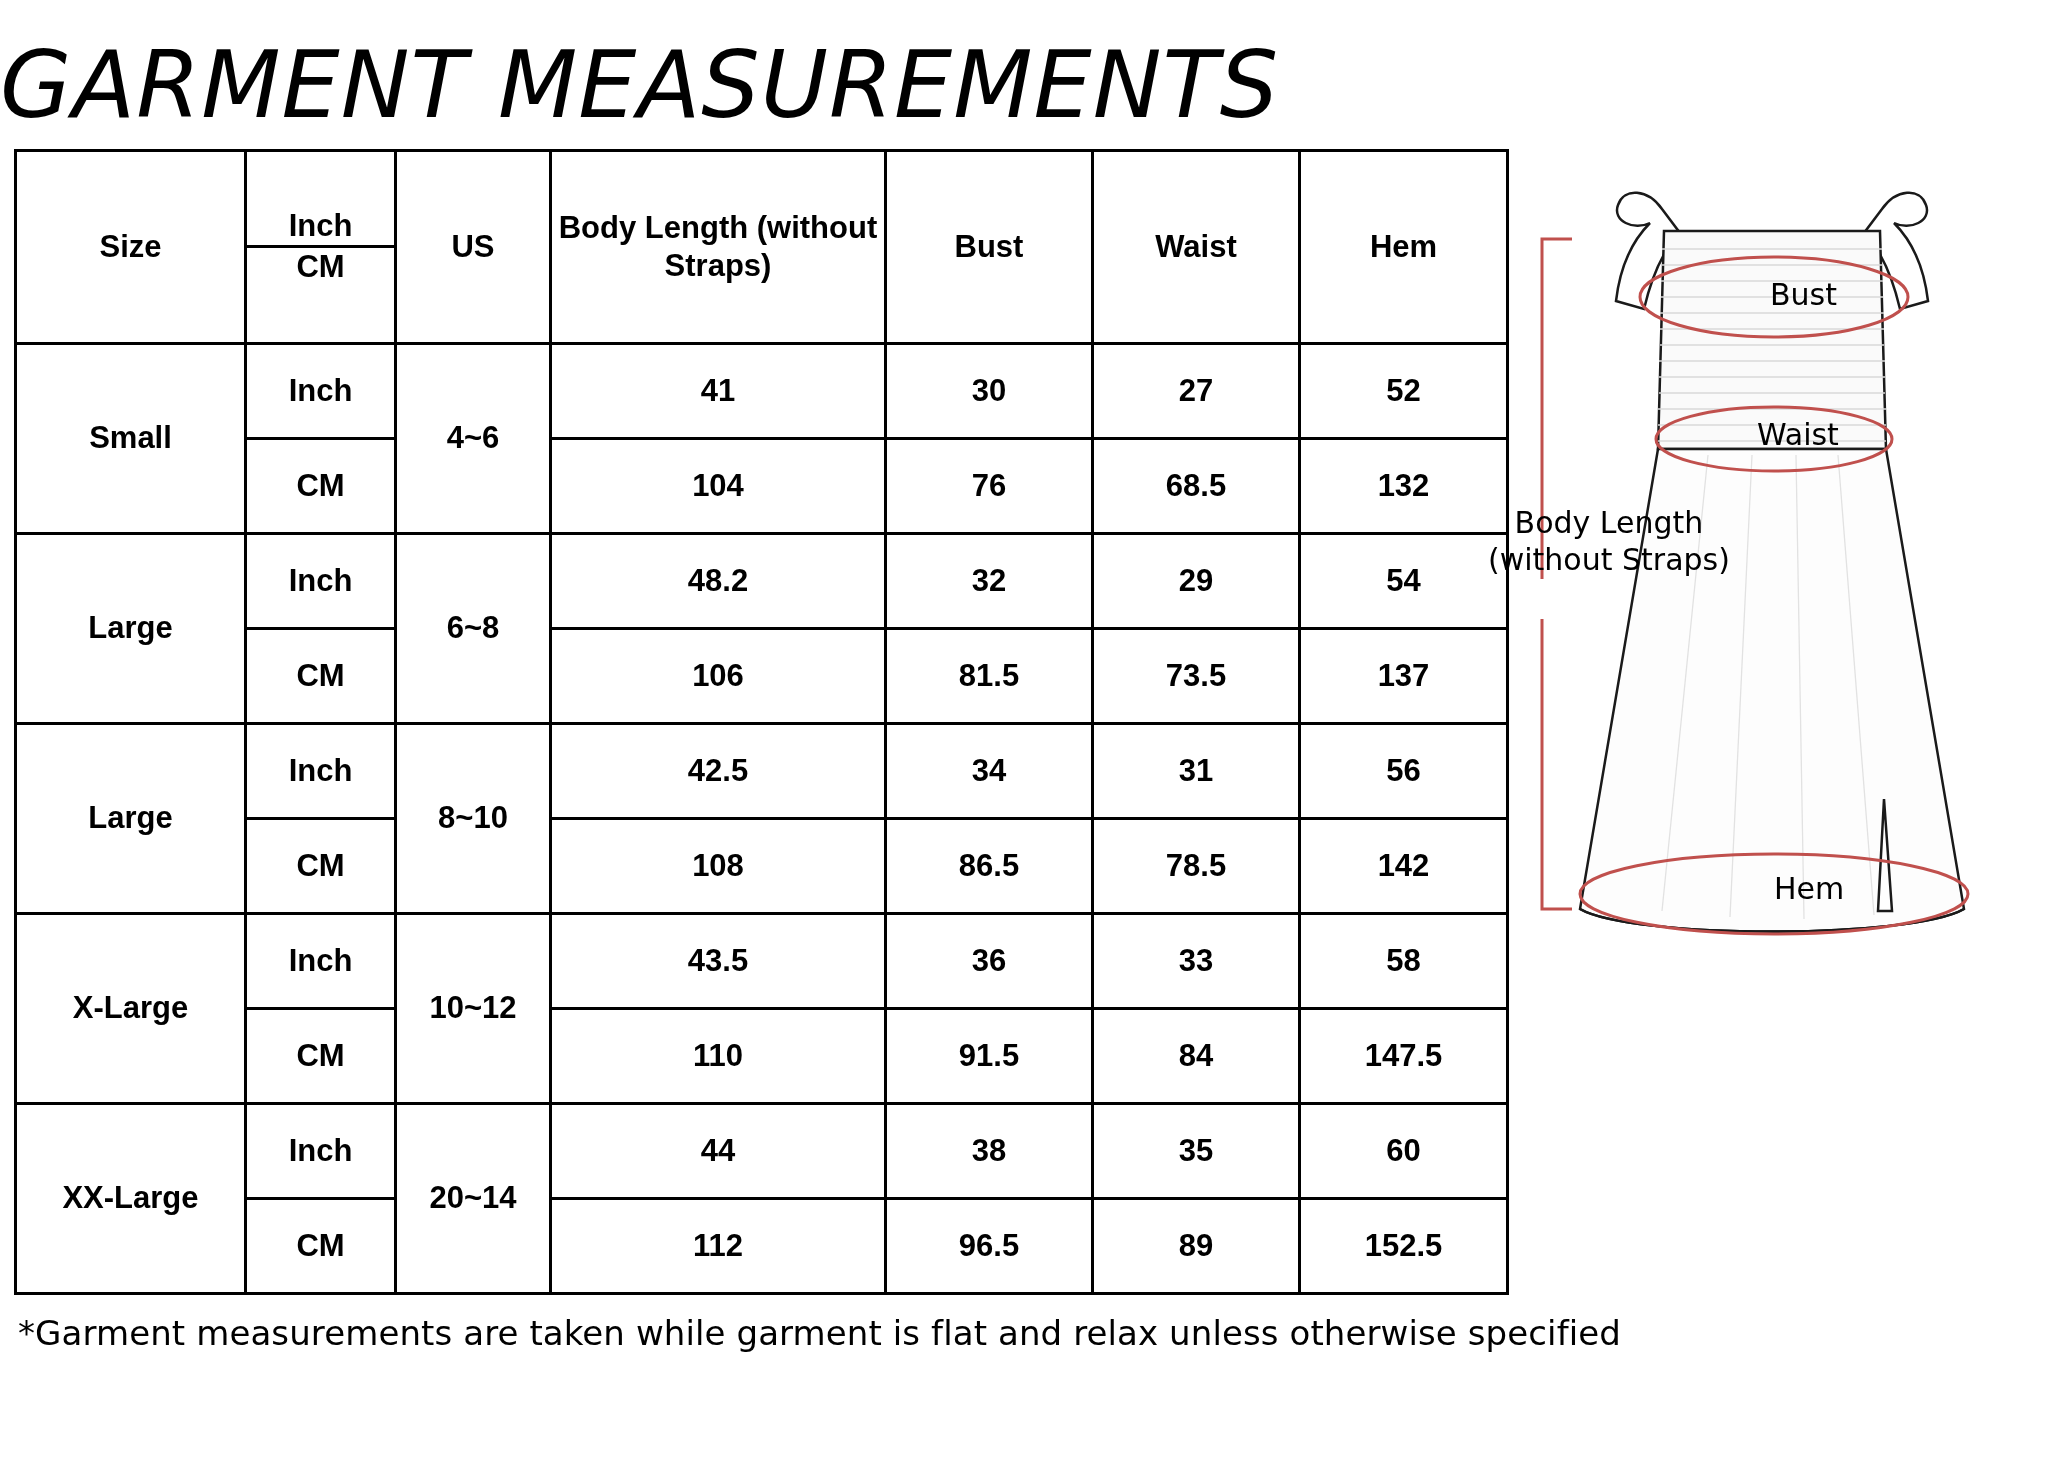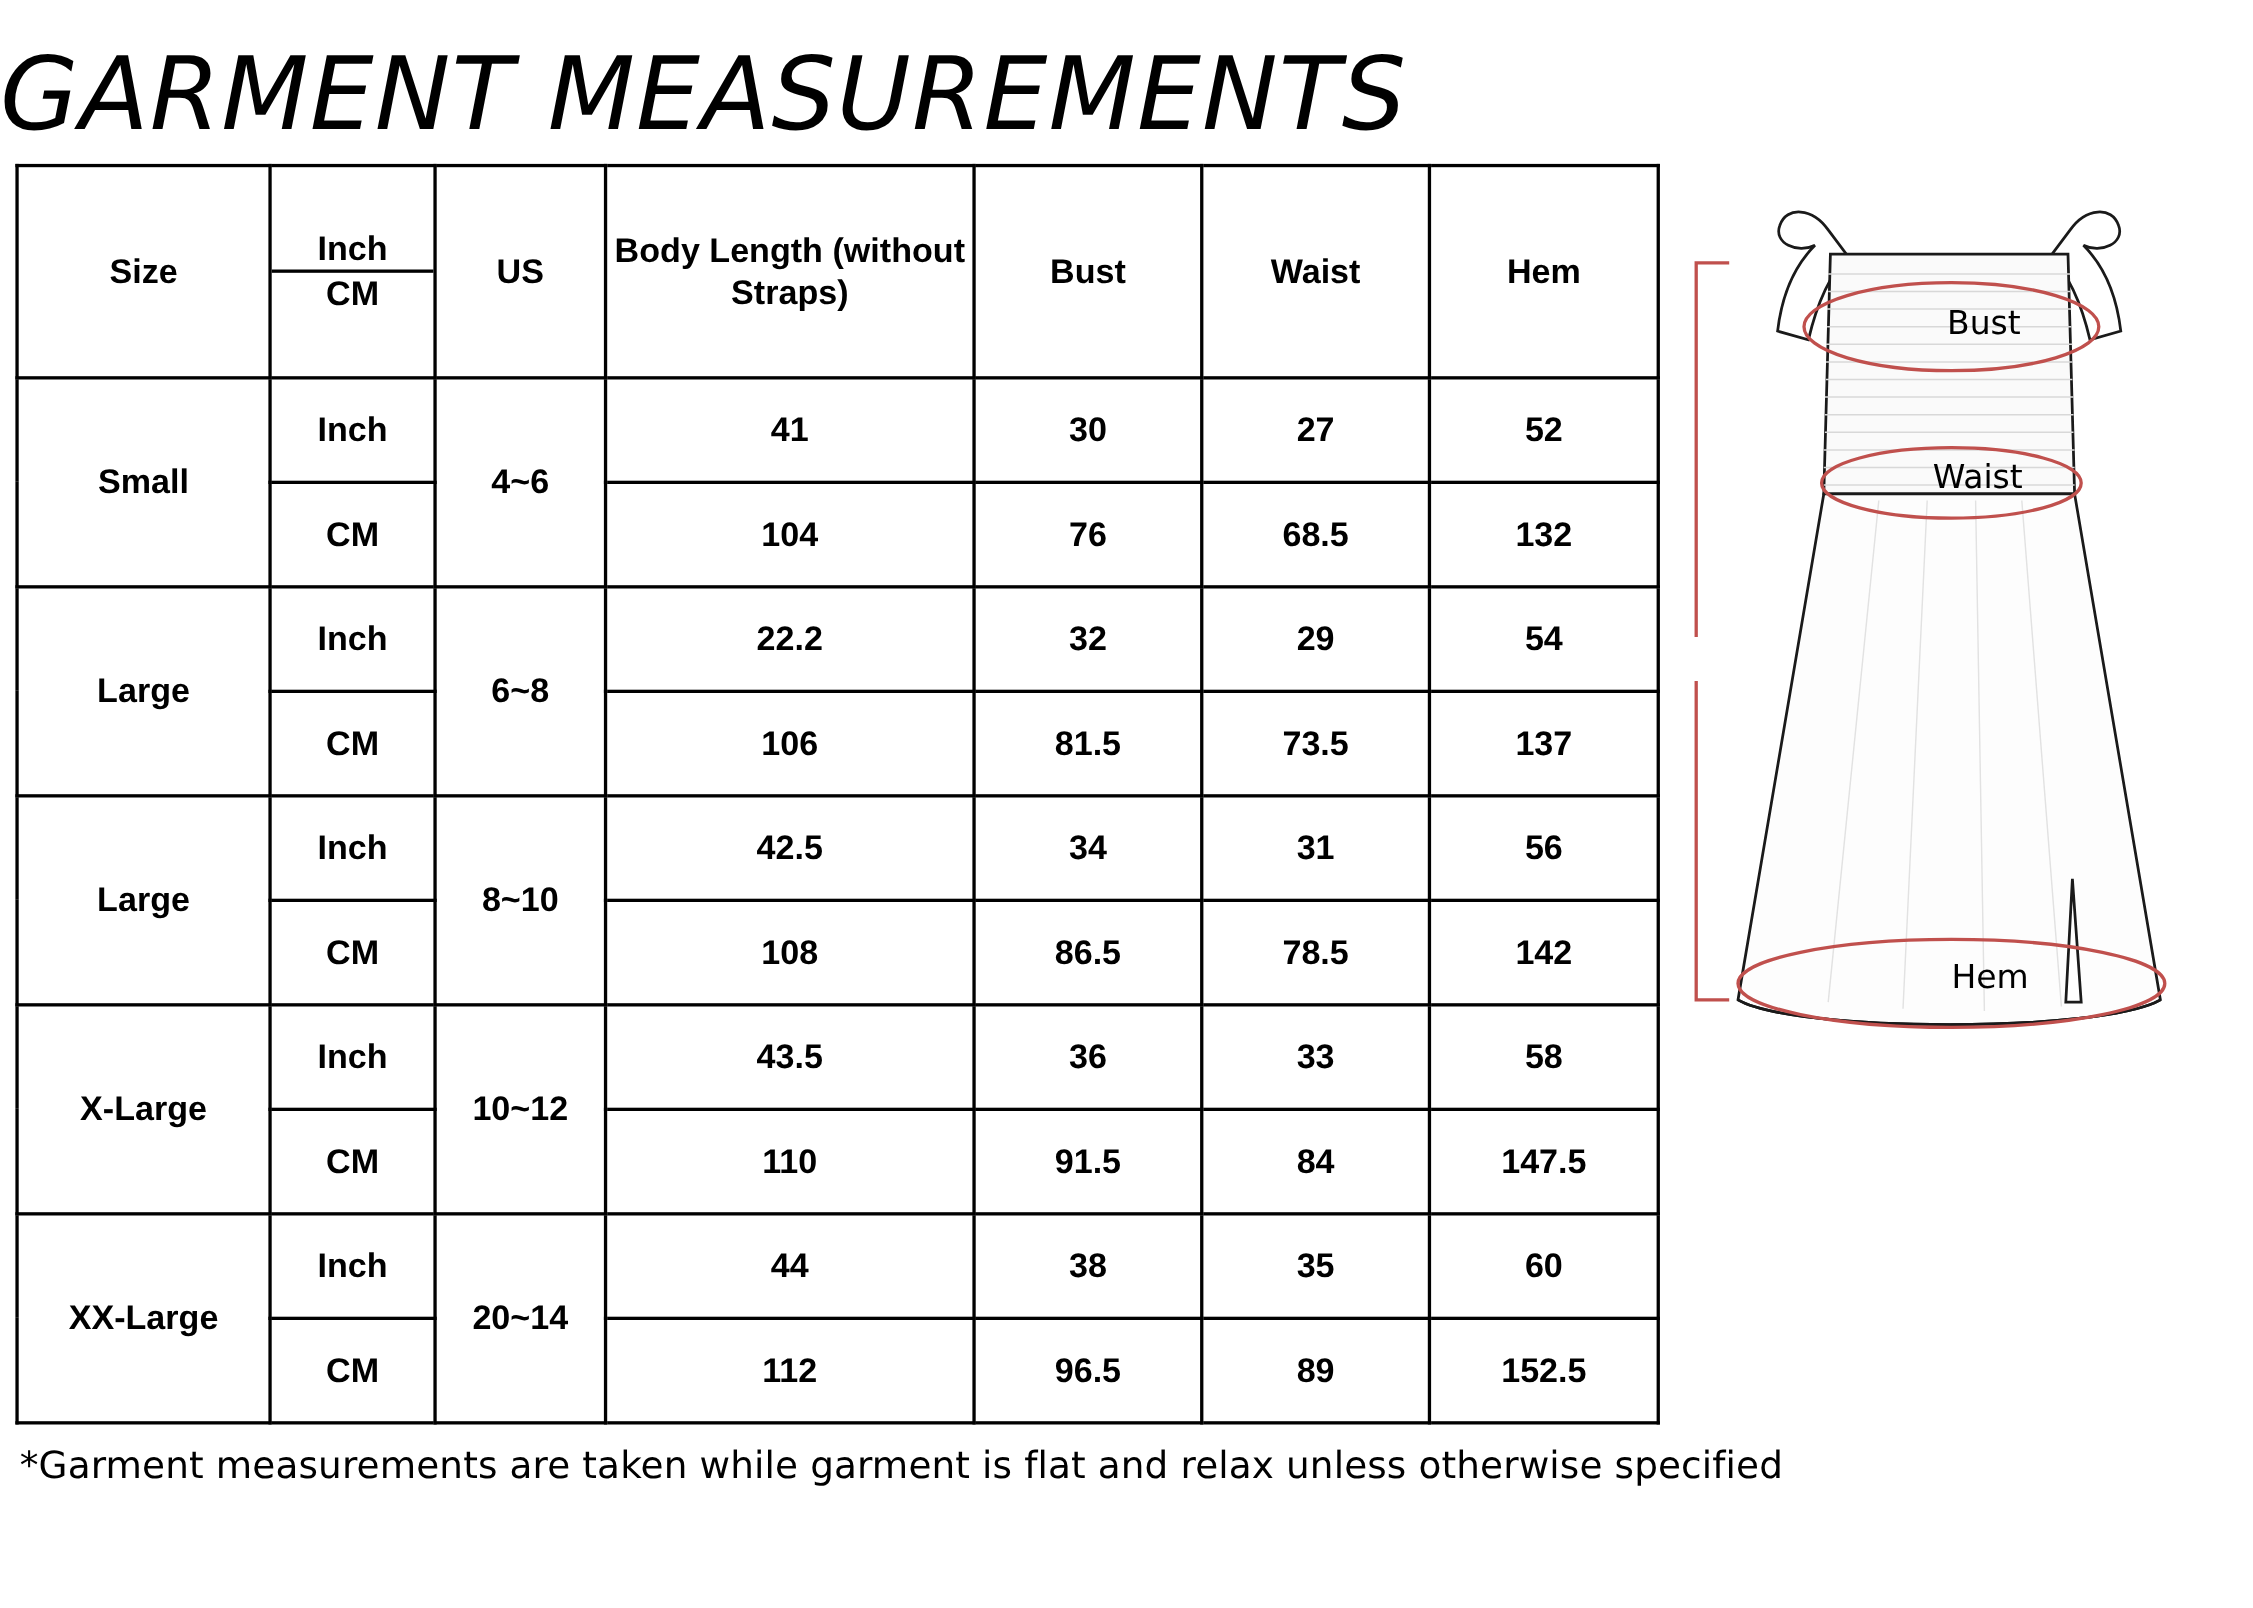--- a/index.html
+++ b/index.html
@@ -196,21 +196,21 @@
           <td class="val-cell">104</td>
           <td class="val-cell">76</td>
           <td class="val-cell">68.5</td>
           <td class="val-cell">132</td>
         </tr>
 
         <tr>
           <td class="size-cell" rowspan="2">Large</td>
           <td class="unit-cell">Inch</td>
           <td class="us-cell" rowspan="2">6~8</td>
-          <td class="val-cell">22.2</td>
+          <td class="val-cell">48.2</td>
           <td class="val-cell">32</td>
           <td class="val-cell">29</td>
           <td class="val-cell">54</td>
         </tr>
         <tr>
           <td class="unit-cell">CM</td>
           <td class="val-cell">106</td>
           <td class="val-cell">81.5</td>
           <td class="val-cell">73.5</td>
           <td class="val-cell">137</td>
@@ -317,17 +317,21 @@
       <path d="M 68 760 C 120 790 400 790 452 760" fill="none" stroke="#1a1a1a" stroke-width="2.5"></path>
 
       <ellipse cx="262" cy="148" rx="134" ry="40" fill="none" stroke="#c0504d" stroke-width="3"></ellipse>
       <ellipse cx="262" cy="290" rx="118" ry="32" fill="none" stroke="#c0504d" stroke-width="3"></ellipse>
       <ellipse cx="262" cy="745" rx="194" ry="40" fill="none" stroke="#c0504d" stroke-width="3"></ellipse>
     </svg>
 
     <div class="fig-label lbl-bust">Bust</div>
     <div class="fig-label lbl-waist">Waist</div>
     <div class="fig-label lbl-hem">Hem</div>
+    <div class="fig-label lbl-bodylen">
+      <div>Body Length</div>
+      <div>(without Straps)</div>
+    </div>
   </div>
 
 </div>
 
 <div class="footnote">*Garment measurements are taken while garment is flat and relax unless otherwise specified</div>
 
 </body></html>

